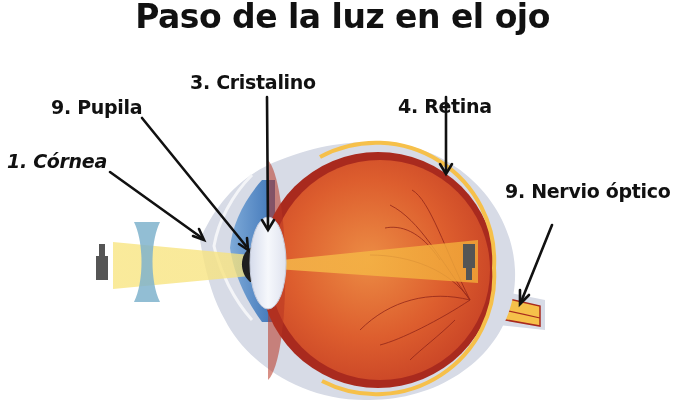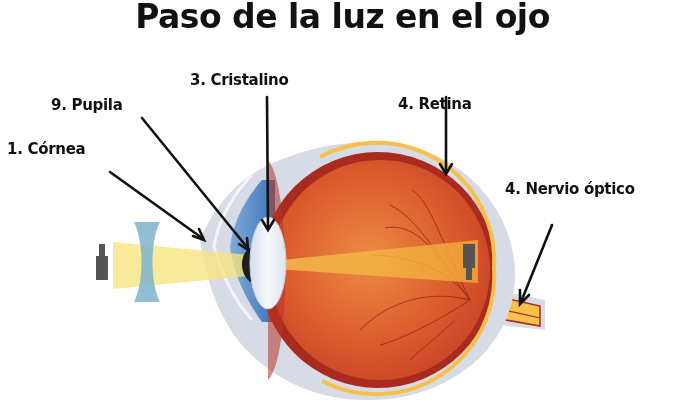--- a/index.html
+++ b/index.html
@@ -2,21 +2,21 @@
 <html><head>
 <meta charset="utf-8">
 <style>
   html, body { margin: 0; padding: 0; background: #ffffff; }
   body { width: 685px; height: 413px; position: relative; overflow: hidden;
          font-family: "DejaVu Sans", sans-serif; }
   .title { position: absolute; left: 0; top: 0; width: 685px; text-align: center;
            font-family: "DejaVu Sans", sans-serif; font-weight: bold; font-size: 33px;
            line-height: 38px; letter-spacing: -0.5px; color: #111; margin-top: -2px; }
   .label { position: absolute; font-family: "DejaVu Sans", sans-serif; font-weight: bold;
-           font-size: 15px; color: #111; white-space: nowrap; letter-spacing: -0.3px; text-align: center; }
+           font-size: 19px; color: #111; white-space: nowrap; letter-spacing: -0.3px; text-align: center; }
   svg.diagram { position: absolute; left: 0; top: 0; }
 </style>
 </head>
 <body>
 
 <div class="title">Paso de la luz en el ojo</div>
 
 <svg class="diagram" width="685" height="413" viewBox="0 0 685 413">
   <defs>
     <radialGradient id="vitGrad" cx="45%" cy="45%" r="60%">
@@ -99,17 +99,17 @@
     <path d="M239,244 L248,250 L247,238"></path>
     <path d="M267,97 L268,229"></path>
     <path d="M262,220 L268,230 L274,220"></path>
     <path d="M446,97 L446,172"></path>
     <path d="M440,164 L446,174 L452,164"></path>
     <path d="M552,225 L521,302"></path>
     <path d="M520,290 L520,304 L529,295"></path>
   </g>
 </svg>
 
-<div class="label" style="left:7px; top:140px;">1. Córnea</div>
+<div class="label" style="left:7px; top:150px;font-style:italic;">1. Córnea</div>
 <div class="label" style="left:51px; top:96px;">9. Pupila</div>
 <div class="label" style="left:190px; top:71px;">3. Cristalino</div>
 <div class="label" style="left:398px; top:71px;margin-top:24px;">4. Retina</div>
-<div class="label" style="left:505px; top:180px;">4. Nervio óptico</div>
+<div class="label" style="left:505px; top:180px;">9. Nervio óptico</div>
 
 </body></html>

